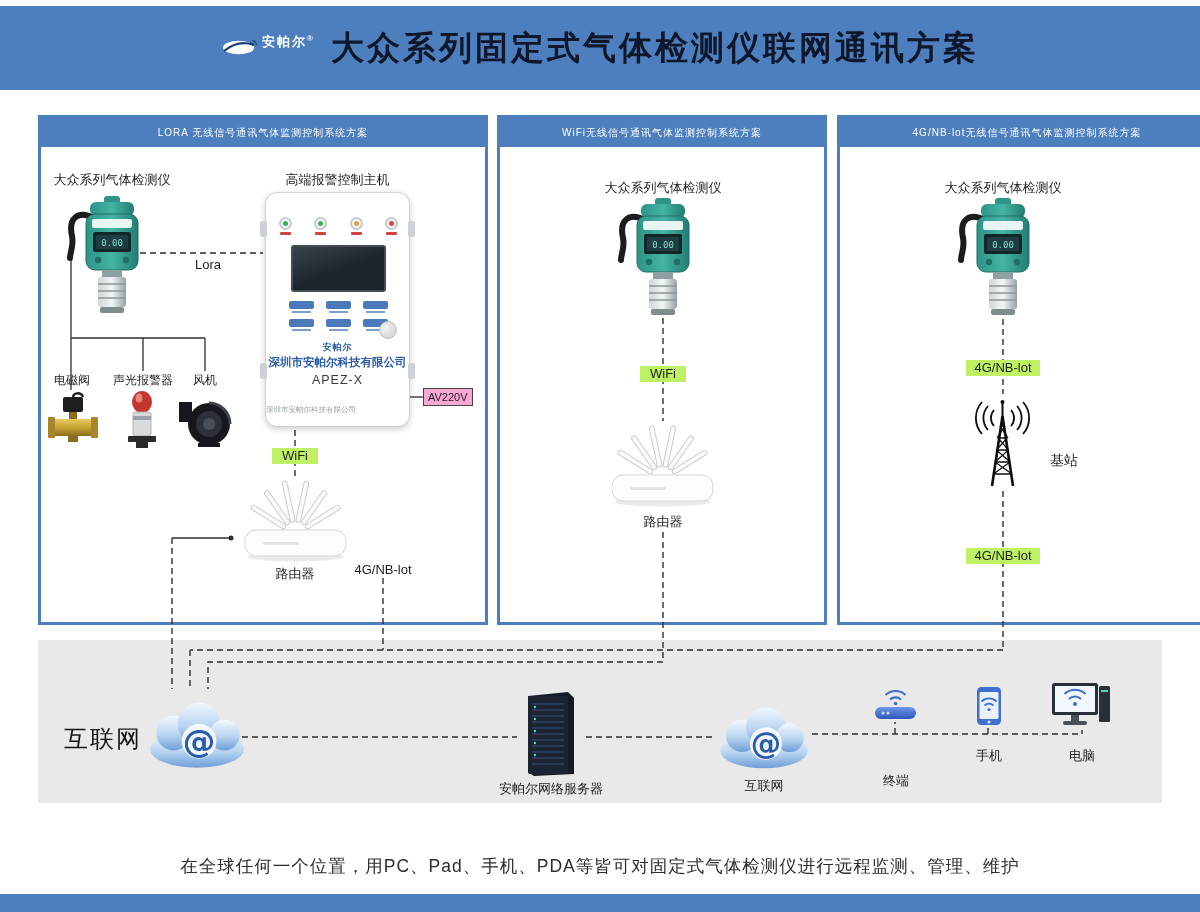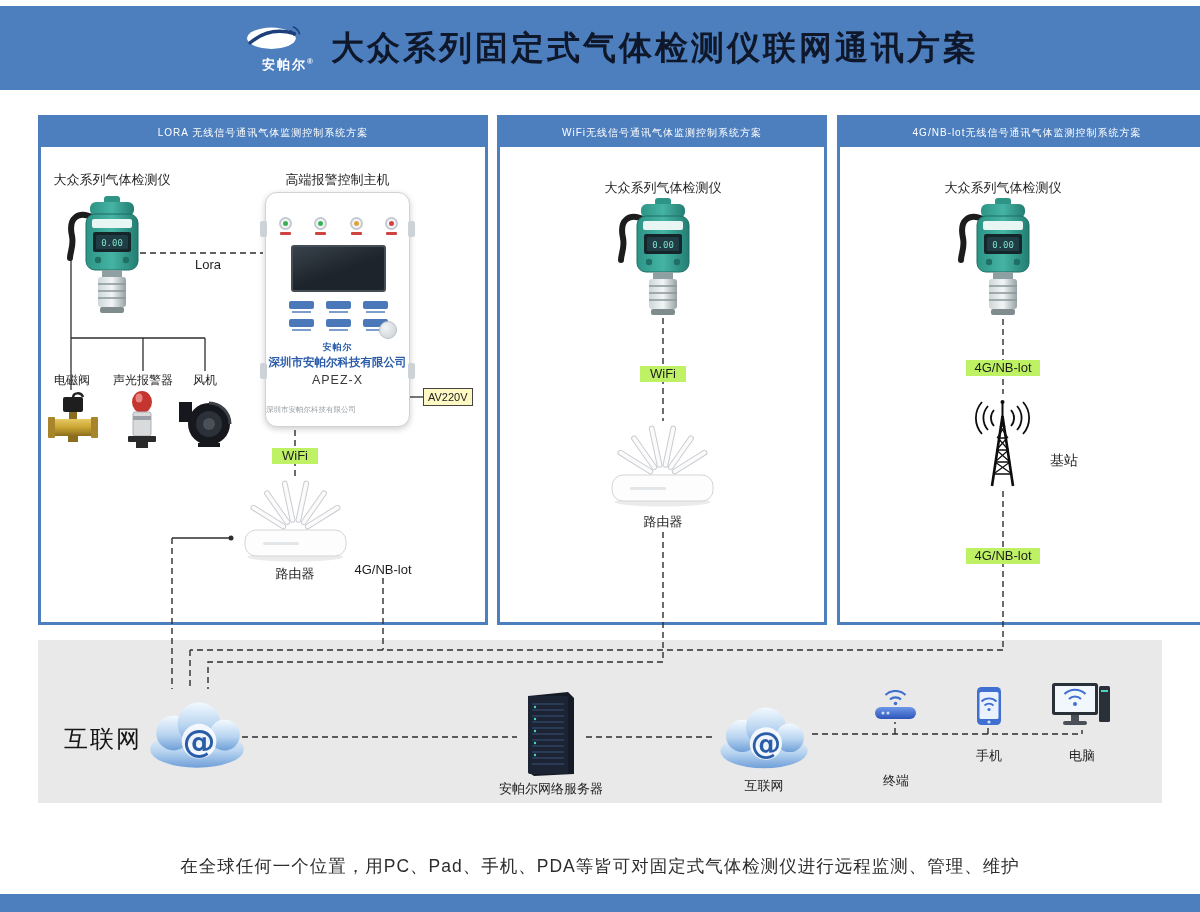--- a/index.html
+++ b/index.html
@@ -3,21 +3,21 @@
 <meta charset="utf-8">
 <style>
   *{margin:0;padding:0;box-sizing:border-box}
   html,body{background:#fff}
   body{font-family:"Liberation Sans","DejaVu Sans",sans-serif;color:#222}
   .stage{position:relative;width:1200px;height:912px;background:#fff;overflow:hidden}
 
   
   .header{position:absolute;left:0;top:6px;width:1200px;height:84px;background:#4d7fbf;
           display:flex;align-items:center;justify-content:center;gap:16px}
-  .logo{display:flex;flex-direction:column;align-items:flex-end;width:94px}
+  .logo{display:flex;flex-direction:row;align-items:flex-start;width:94px}
   .logo svg{width:78px;height:32px}
   .logo-text{color:#fff;font-size:13px;font-weight:bold;letter-spacing:2px;margin-top:1px;white-space:nowrap}
   .logo-text sup{font-size:8px}
   .hdr-title{color:#0f172a;font-size:33px;font-weight:bold;letter-spacing:3px;white-space:nowrap}
 
   
   .panel{position:absolute;top:115px;height:510px;background:#fff;border:3px solid #4d7fbf}
   .panel-title{height:29px;background:#4d7fbf;color:#fff;font-size:10px;font-weight:500;
                letter-spacing:1px;display:flex;align-items:center;justify-content:center;white-space:nowrap}
 
@@ -26,21 +26,21 @@
   .note{position:absolute;left:0;top:854px;width:1200px;text-align:center;font-size:17.5px;
         font-weight:500;color:#2d2d2d;letter-spacing:1px}
   .bottombar{position:absolute;left:0;top:894px;width:1200px;height:18px;background:#4d7fbf}
 
   
   .lbl{position:absolute;font-size:13px;color:#1e1e1e;text-align:center;line-height:1.25;white-space:nowrap}
   .lbl.s12{font-size:12px}
   .lbl.s14{font-size:14px}
   .lbl.bg{background:#bef264;padding:0 3px}
   .inet-big{position:absolute;left:64px;top:723px;font-size:24px;font-weight:500;color:#161616;letter-spacing:2px}
-  .power{position:absolute;left:423px;top:388px;font-size:11px;border:1.5px solid #444;background:#fef9c3;padding:1px 4px;line-height:1.3}
+  .power{position:absolute;left:423px;top:388px;font-size:11px;border:1.5px solid #444;background:#f9a8d4;padding:1px 4px;line-height:1.3}
 
   
   .host{position:absolute;left:265px;top:192px;width:145px;height:235px;background:#fff;
         border:1px solid #cfd3d6;border-radius:12px;box-shadow:0 2px 6px rgba(0,0,0,.2)}
   .host-tab{position:absolute;width:7px;height:16px;background:#cdd2d6;border-radius:2px}
   .host-leds{position:absolute;left:13px;top:24px;width:119px;display:flex;justify-content:space-between}
   .led-item{display:flex;flex-direction:column;align-items:center;gap:2px}
   .led{width:13px;height:13px;border:2px solid #c3cad0;border-radius:50%;background:#f4f6f7;
        display:flex;align-items:center;justify-content:center}
   .led i{width:5px;height:5px;border-radius:50%;display:block}

